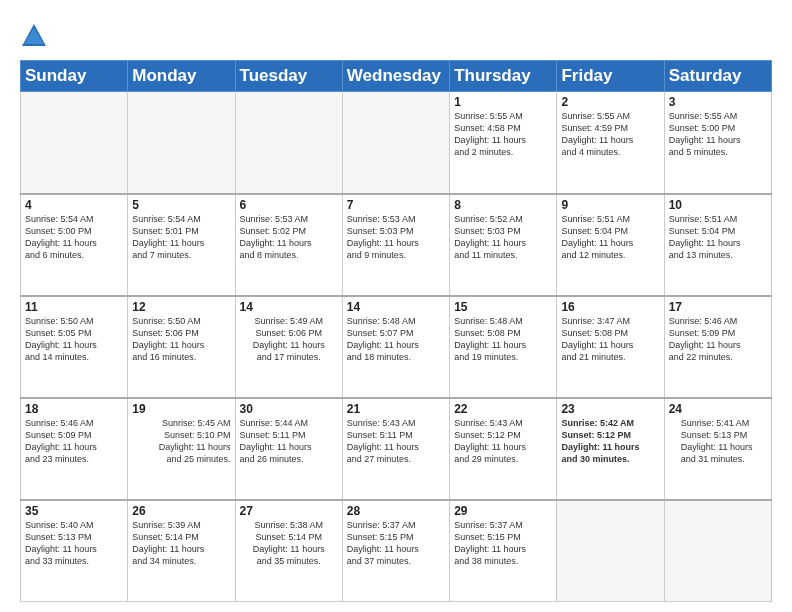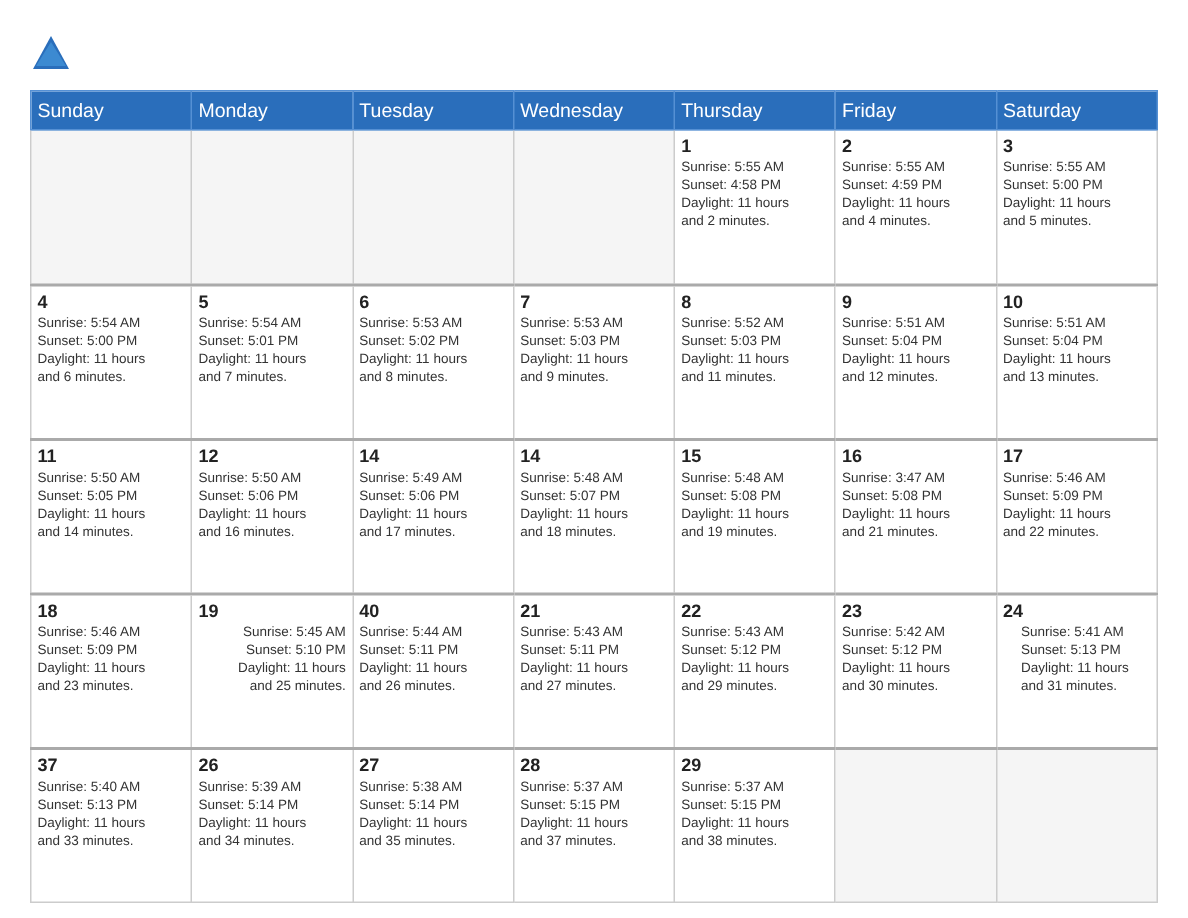--- a/index.html
+++ b/index.html
@@ -65,22 +65,22 @@
     .calendar {
       flex: 1;
       border: 1px solid #bbb;
       border-collapse: collapse;
       width: 100%;
       table-layout: fixed;
     }
     .calendar th {
       background: #2a6ebb;
       color: #fff;
-      font-size: 13px;
-      font-weight: normal;
+      font-size: 17px;
+      font-weight: bold;
       padding: 5px 4px;
       border: 1px solid #5590d4;
       text-align: left;
     }
     .calendar td {
       border: 1px solid #ccc;
       vertical-align: top;
       padding: 3px 4px;
       font-size: 9.5px;
       color: #333;
@@ -228,21 +228,21 @@
           </td>
           <td>
             <span class="day-num">12</span>
             <div class="cell-text" style="white-space: pre-line;">Sunrise: 5:50 AM
 Sunset: 5:06 PM
 Daylight: 11 hours
 and 16 minutes.</div>
           </td>
           <td>
             <span class="day-num">14</span>
-            <div class="cell-text" style="white-space: pre-line;">Sunrise: 5:49 AM
+            <div class="cell-text" style="white-space: pre-line; text-align: center;">Sunrise: 5:49 AM
 Sunset: 5:06 PM
 Daylight: 11 hours
 and 17 minutes.</div>
           </td>
           <td>
             <span class="day-num">14</span>
             <div class="cell-text" style="white-space: pre-line;">Sunrise: 5:48 AM
 Sunset: 5:07 PM
 Daylight: 11 hours
 and 18 minutes.</div>
@@ -278,21 +278,21 @@
 and 23 minutes.</div>
           </td>
           <td>
             <span class="day-num">19</span>
             <div class="cell-text" style="white-space: pre-line; text-align: right;">Sunrise: 5:45 AM
 Sunset: 5:10 PM
 Daylight: 11 hours
 and 25 minutes.</div>
           </td>
           <td>
-            <span class="day-num">40</span>
+            <span class="day-num">30</span>
             <div class="cell-text" style="white-space: pre-line;">Sunrise: 5:44 AM
 Sunset: 5:11 PM
 Daylight: 11 hours
 and 26 minutes.</div>
           </td>
           <td>
             <span class="day-num">21</span>
             <div class="cell-text" style="white-space: pre-line;">Sunrise: 5:43 AM
 Sunset: 5:11 PM
 Daylight: 11 hours
@@ -300,51 +300,51 @@
           </td>
           <td>
             <span class="day-num">22</span>
             <div class="cell-text" style="white-space: pre-line;">Sunrise: 5:43 AM
 Sunset: 5:12 PM
 Daylight: 11 hours
 and 29 minutes.</div>
           </td>
           <td>
             <span class="day-num">23</span>
-            <div class="cell-text" style="white-space: pre-line;">Sunrise: 5:42 AM
+            <div class="cell-text" style="white-space: pre-line; font-weight: bold;">Sunrise: 5:42 AM
 Sunset: 5:12 PM
 Daylight: 11 hours
 and 30 minutes.</div>
           </td>
           <td>
             <span class="day-num">24</span>
             <div class="cell-text" style="white-space: pre-line; margin-left: 12px;">Sunrise: 5:41 AM
 Sunset: 5:13 PM
 Daylight: 11 hours
 and 31 minutes.</div>
           </td>
         </tr>
         <tr class="row-separator">
           <td>
-            <span class="day-num">37</span>
+            <span class="day-num">35</span>
             <div class="cell-text" style="white-space: pre-line;">Sunrise: 5:40 AM
 Sunset: 5:13 PM
 Daylight: 11 hours
 and 33 minutes.</div>
           </td>
           <td>
             <span class="day-num">26</span>
             <div class="cell-text" style="white-space: pre-line;">Sunrise: 5:39 AM
 Sunset: 5:14 PM
 Daylight: 11 hours
 and 34 minutes.</div>
           </td>
           <td>
             <span class="day-num">27</span>
-            <div class="cell-text" style="white-space: pre-line;">Sunrise: 5:38 AM
+            <div class="cell-text" style="white-space: pre-line; text-align: center;">Sunrise: 5:38 AM
 Sunset: 5:14 PM
 Daylight: 11 hours
 and 35 minutes.</div>
           </td>
           <td>
             <span class="day-num">28</span>
             <div class="cell-text" style="white-space: pre-line;">Sunrise: 5:37 AM
 Sunset: 5:15 PM
 Daylight: 11 hours
 and 37 minutes.</div>

